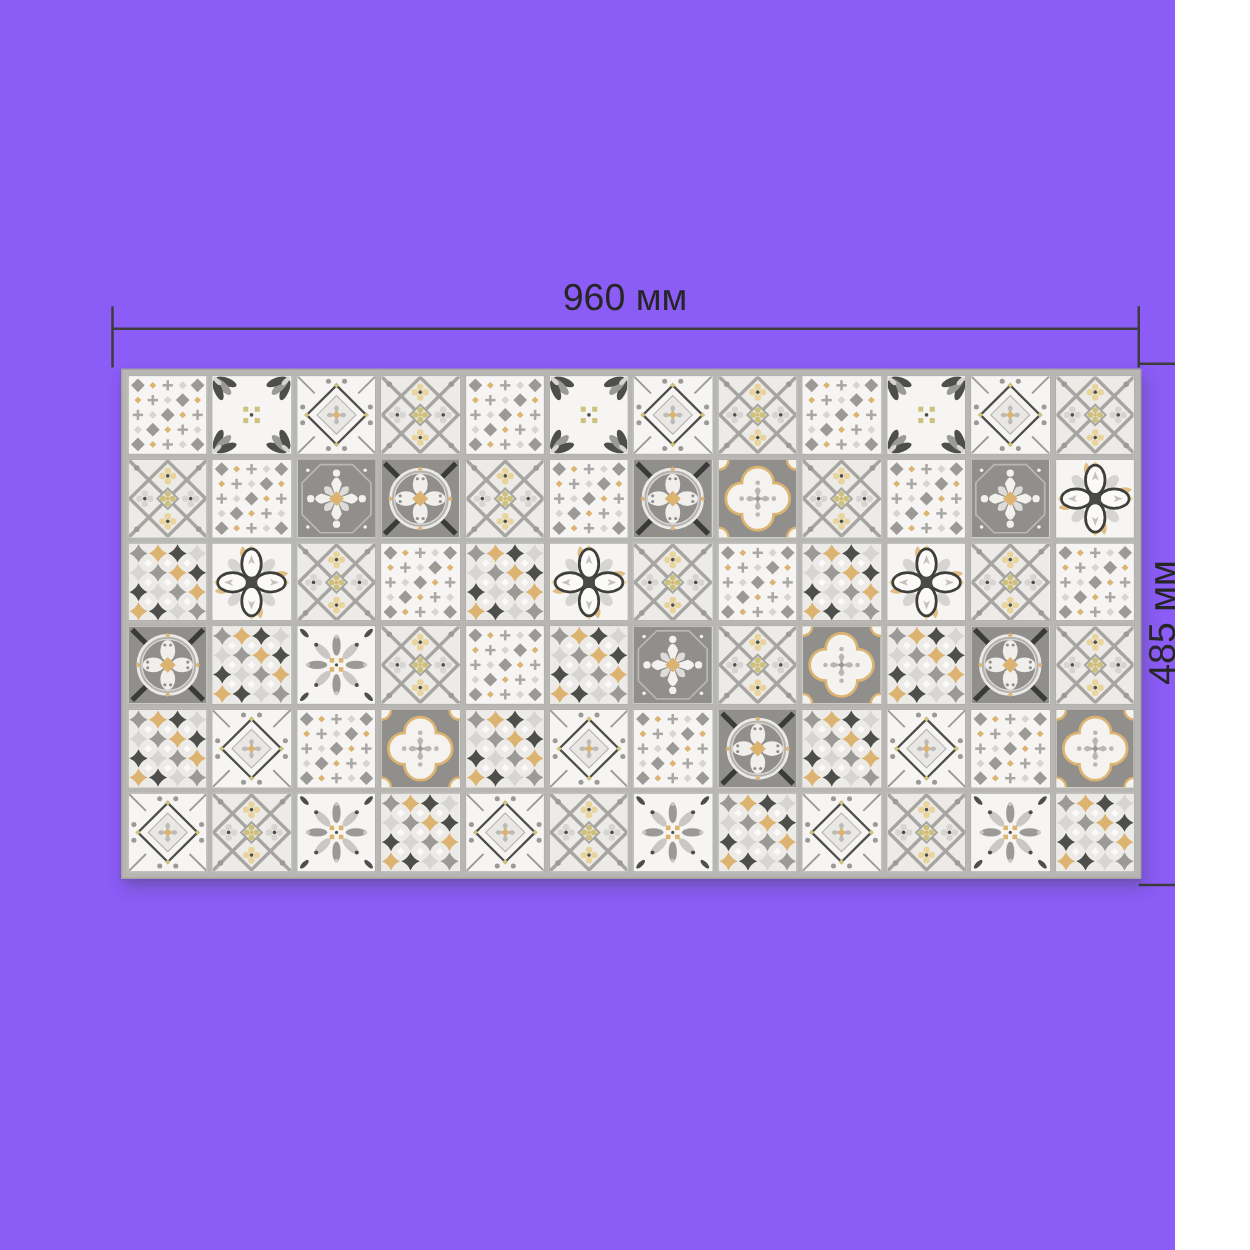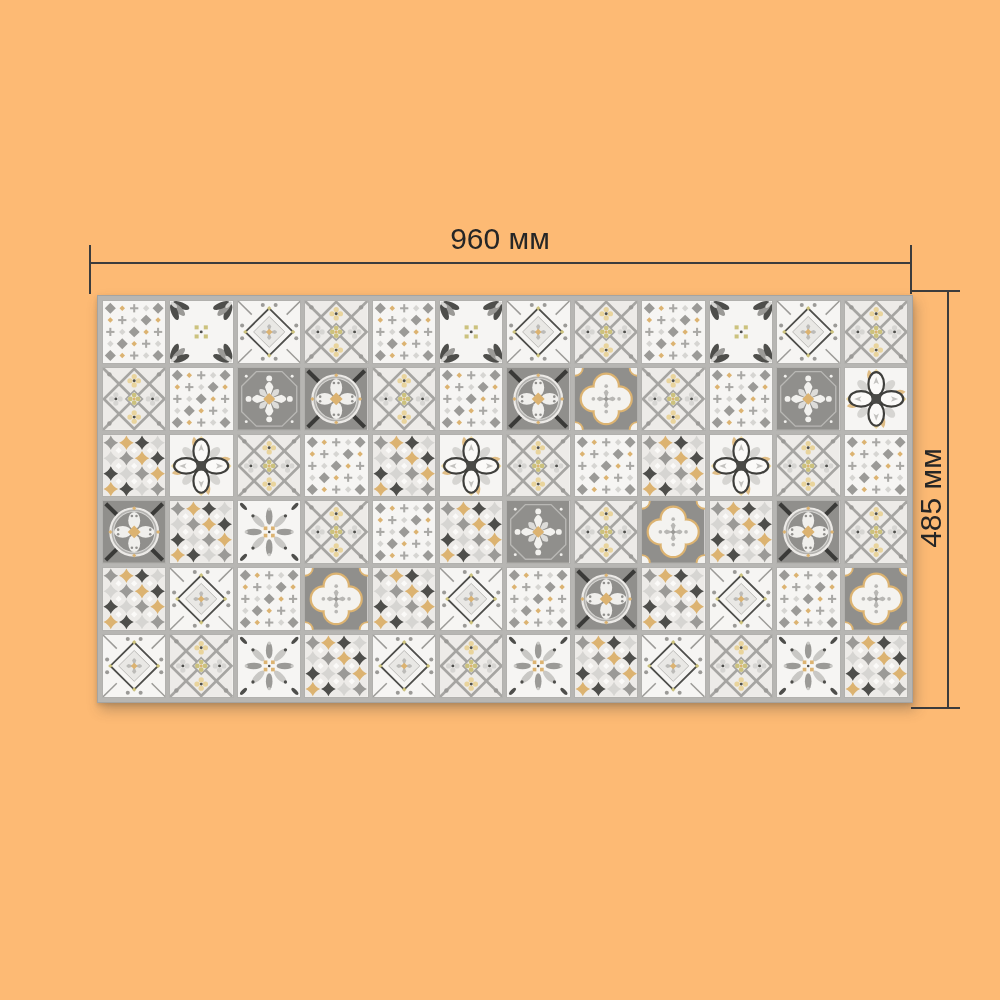--- a/index.html
+++ b/index.html
@@ -1,17 +1,17 @@
 <!DOCTYPE html>
 <html><head>
 <meta charset="utf-8">
 <style>
   html,body{margin:0;padding:0;background:#ffffff;}
-  .stage{position:relative;width:1000px;height:1000px;background:#fdba74;
-         font-family:"Liberation Sans",sans-serif;overflow:hidden;}
+  .stage{position:relative;width:920px;height:1000px;background:#8b5cf6;
+         font-family:"Liberation Sans",sans-serif;overflow:hidden;padding-left:20px;}
 
   
   .dim{position:absolute;background:#3c3c3c;}
   .dim-h-top{left:90px;top:262px;width:821px;height:2px;}
   .dim-tick-tl{left:89px;top:245px;width:2px;height:49px;}
   .dim-tick-tr{left:910px;top:245px;width:2px;height:49px;}
   .dim-v-right{left:947px;top:290px;width:2px;height:419px;}
   .dim-tick-rt{left:911px;top:290px;width:49px;height:2px;}
   .dim-tick-rb{left:911px;top:707px;width:49px;height:2px;}
 

